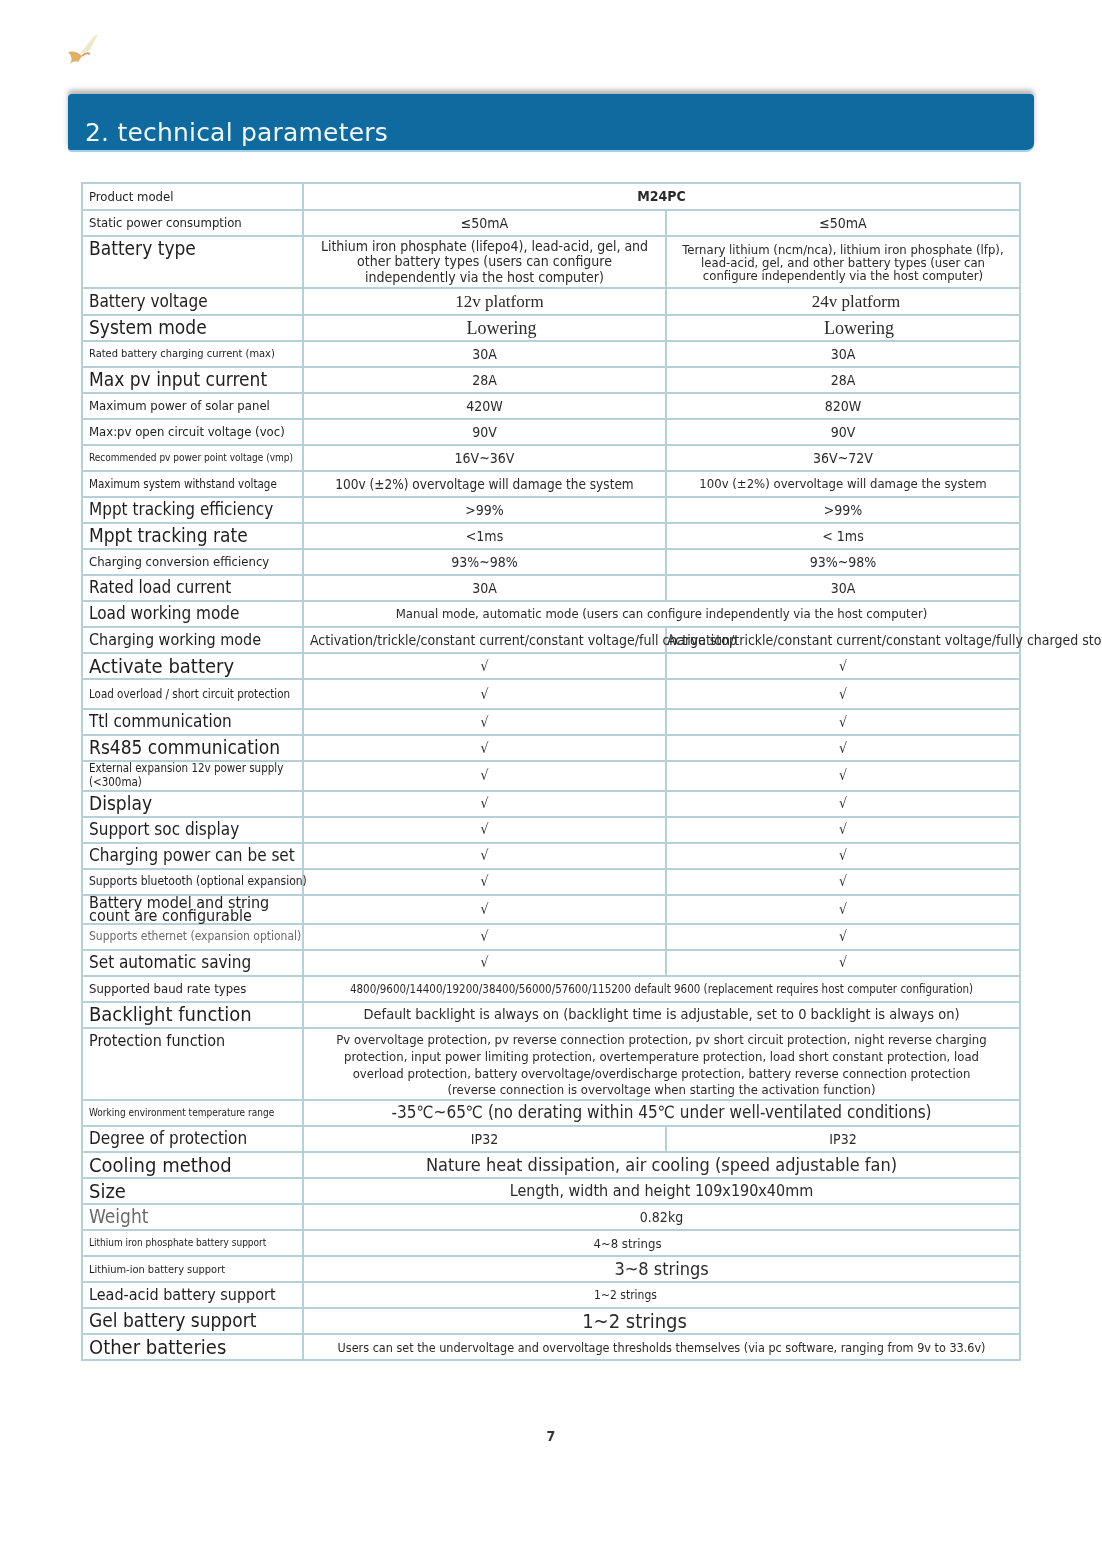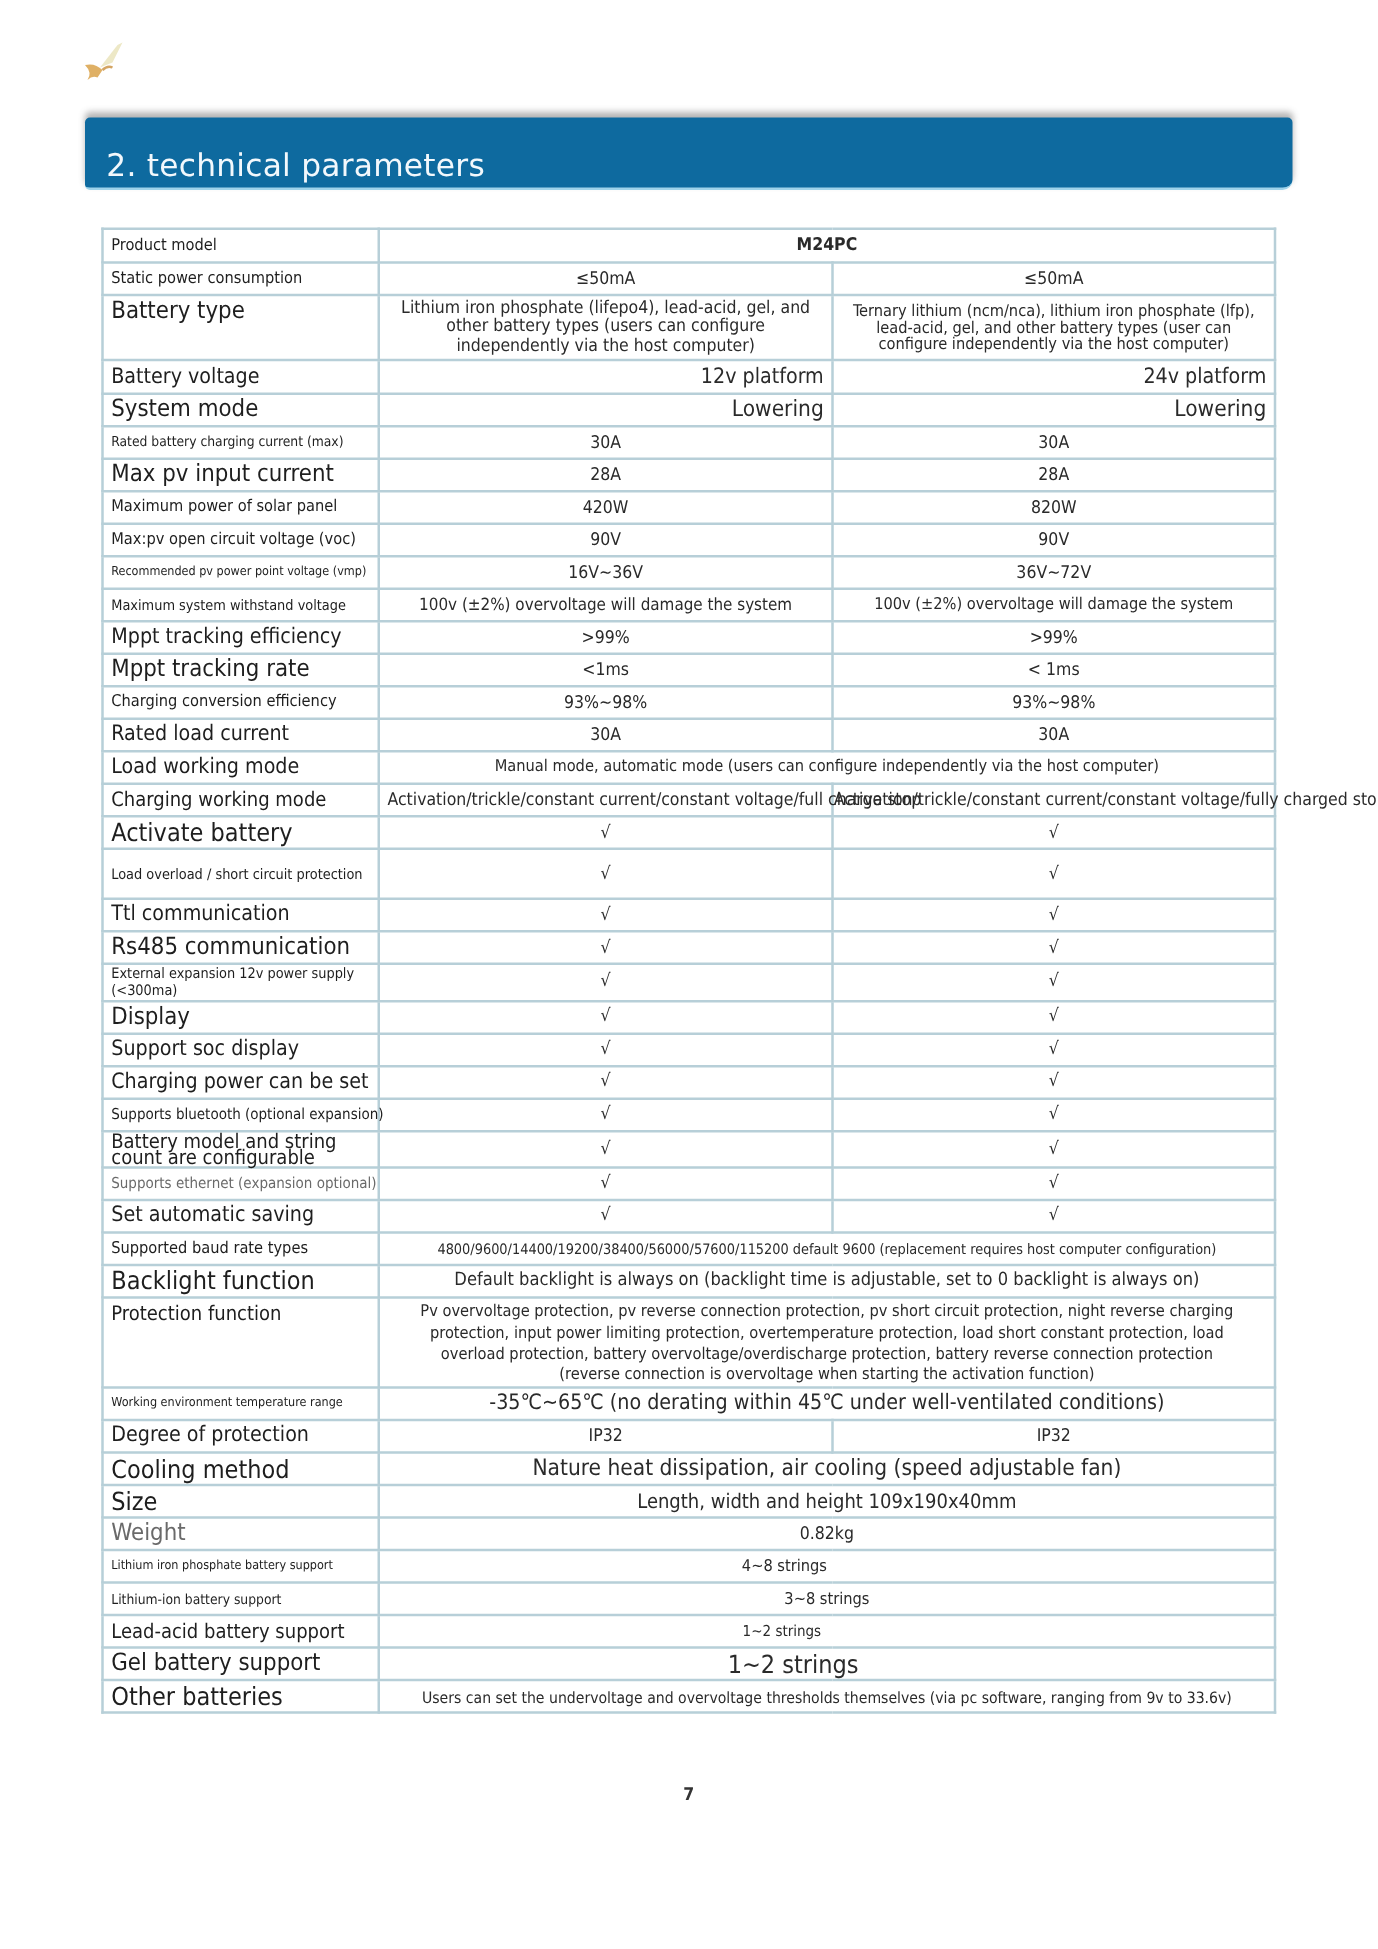--- a/index.html
+++ b/index.html
@@ -18,21 +18,21 @@
   table.spec col.c0 { width: 221px; }
   table.spec col.c1 { width: 363px; }
   table.spec col.c2 { width: 354px; }
   td.lbl { text-align: left; }
   td.val { text-align: center; font-size: 14px; color: #2a2a2a; }
   .s11 { font-size: 11px; } .s12 { font-size: 13px; } .s14 { font-size: 16px; }
   .s16 { font-size: 17px; } .s18 { font-size: 19px; } .s20 { font-size: 20px; }
   .grey { color: #6a6a6a; }
   .bold { font-weight: bold; }
   .wrap { white-space: normal !important; }
-  td.val.lft { text-align: right; }
+  td.val.lft { text-align: center; font-family: Liberation Serif, serif; }
   .tiny { font-size: 11px; color: #333; white-space: normal; text-align: left; line-height: 1.3; }
   .page-number { position: absolute; left: 0; width: 1102px; top: 1428px; text-align: center;
                  font-size: 14px; color: #333; font-weight: bold; }
   .check { font-size: 14px; }
 </style>
 </head>
 <body>
 
 <div class="logo">
   <svg width="44" height="44" viewBox="0 0 44 44">
@@ -134,21 +134,21 @@
   <tr style="height:26px">
     <td class="lbl s14">Charging working mode</td>
     <td class="val tiny" style="padding-right:60px">Activation/trickle/constant current/constant voltage/full charge stop</td>
     <td class="val tiny" style="padding-left:0;padding-right:60px">Activation/trickle/constant current/constant voltage/fully charged stop</td>
   </tr>
   <tr style="height:26px">
     <td class="lbl s20">Activate battery</td>
     <td class="val check">√</td>
     <td class="val check">√</td>
   </tr>
-  <tr style="height:40px">
+  <tr style="height:30px">
     <td class="lbl s11" style="font-size:11.5px">Load overload / short circuit protection</td>
     <td class="val check">√</td>
     <td class="val check">√</td>
   </tr>
   <tr style="height:26px">
     <td class="lbl s16">Ttl communication</td>
     <td class="val check">√</td>
     <td class="val check">√</td>
   </tr>
   <tr style="height:26px">
@@ -233,21 +233,21 @@
   <tr style="height:26px">
     <td class="lbl s18 grey">Weight</td>
     <td class="val" colspan="2">0.82kg</td>
   </tr>
   <tr style="height:26px">
     <td class="lbl s11" style="font-size:10px">Lithium iron phosphate battery support</td>
     <td class="val" colspan="2" style="font-size:13px;padding-right:74px">4~8 strings</td>
   </tr>
   <tr style="height:26px">
     <td class="lbl s11 wrap" style="line-height:1.2;padding-right:32px">Lithium-ion battery support</td>
-    <td class="val" colspan="2" style="font-size:13px;">3~8 strings</td>
+    <td class="val" colspan="2" style="font-size:18px;">3~8 strings</td>
   </tr>
   <tr style="height:26px">
     <td class="lbl s14">Lead-acid battery support</td>
     <td class="val" colspan="2" style="font-size:12px;padding-right:78px">1~2 strings</td>
   </tr>
   <tr style="height:26px">
     <td class="lbl s18">Gel battery support</td>
     <td class="val" colspan="2" style="font-size:20px;padding-right:60px">1~2 strings</td>
   </tr>
   <tr style="height:26px">

